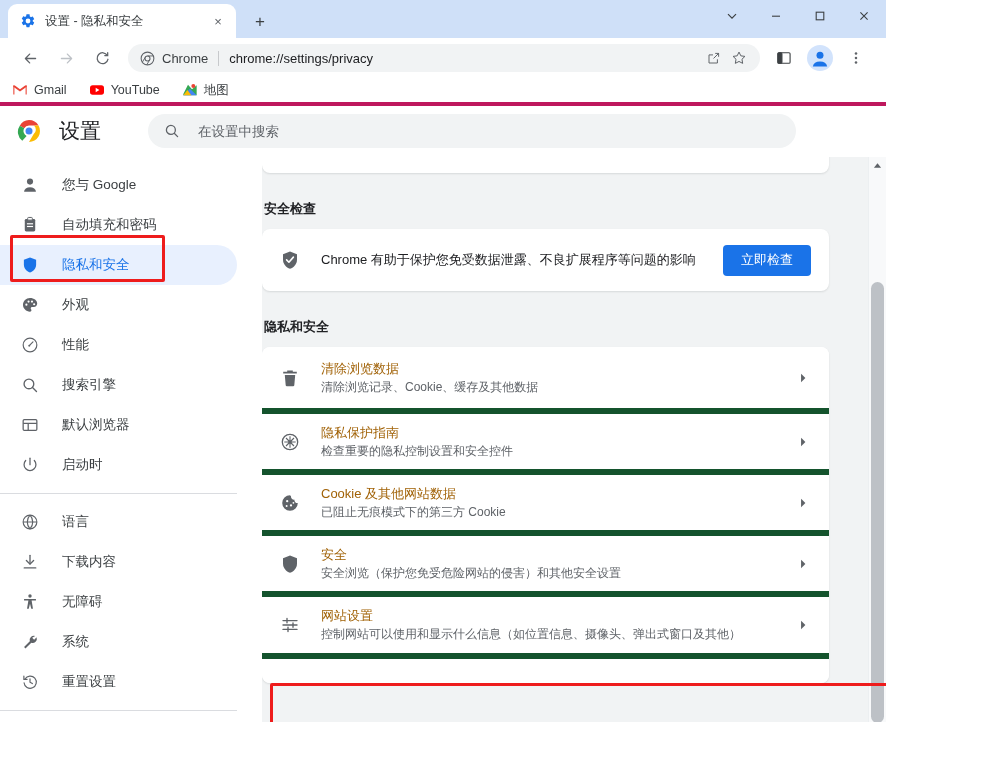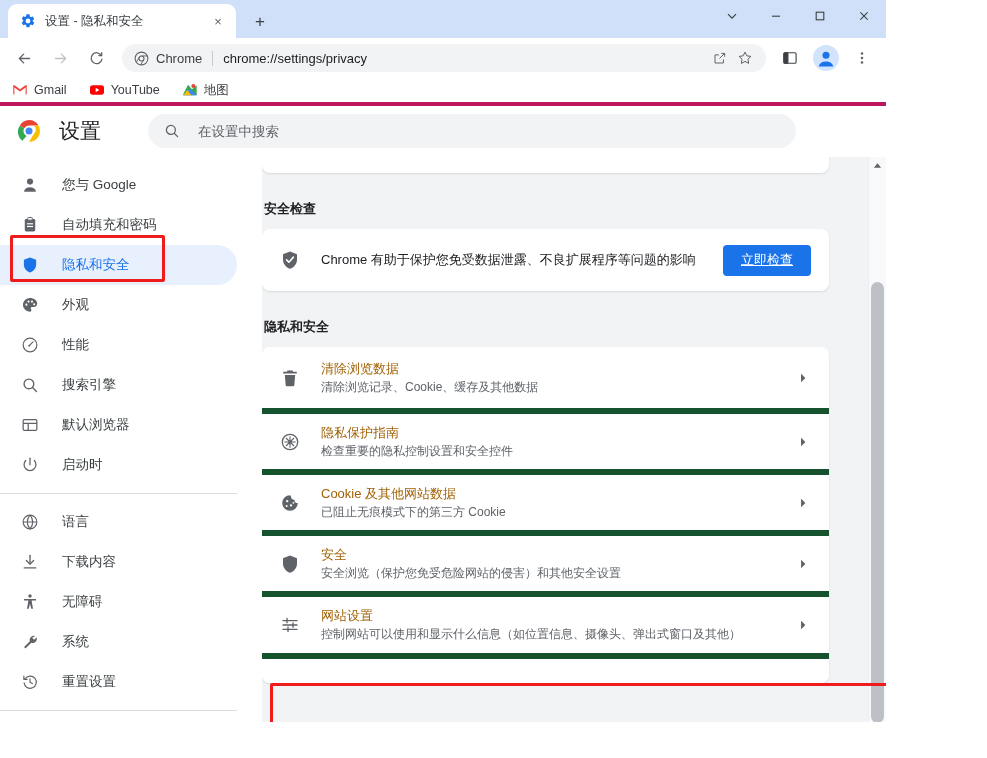--- a/index.html
+++ b/index.html
@@ -39,21 +39,21 @@
   .wincontrols{
     position:absolute;right:0;top:0;height:32px;display:flex;align-items:center;
   }
   .wc{
     width:44px;height:32px;display:flex;align-items:center;justify-content:center;
     color:#3c4043;
   }
 
   
   .toolbar{
-    height:40px;background:#fff;display:flex;align-items:center;padding:0 6px;
+    height:40px;background:#fff;display:flex;align-items:center;padding:0 12px;
     box-sizing:border-box;
   }
   .tb-btn{
     width:30px;height:30px;border-radius:50%;margin:0 3px;
     display:flex;align-items:center;justify-content:center;color:#5f6368;
     flex:0 0 30px;
   }
   .omnibox{
     flex:1;height:28px;background:#f1f3f4;border-radius:14px;
     display:flex;align-items:center;padding:0 8px 0 12px;margin:0 6px 0 8px;
@@ -134,21 +134,21 @@
   .safety-card{
     height:62px;display:flex;align-items:center;padding:0 18px;box-sizing:border-box;
   }
   .safety-ico{width:20px;height:20px;flex:0 0 20px;color:#5f6368;display:block;}
   .safety-text{flex:1;margin-left:21px;font-size:13px;color:#202124;}
   .btn-checknow{
     background:#1a73e8;color:#fff;border:0;border-radius:4px;height:31px;
     padding:0 18px;font-family:inherit;font-size:13px;
     display:flex;align-items:center;justify-content:center;
   }
-  .btn-checknow span{text-decoration:underline;}
+  .btn-checknow span{}
 
   .list-card{overflow:hidden;}
   .list-row{
     height:61px;display:flex;align-items:center;padding:0 18px;box-sizing:border-box;
     border-top:6px solid #14532d;position:relative;background:#fff;
   }
   .list-row:first-child{border-top:0;}
   .row-ico{width:20px;height:20px;flex:0 0 20px;color:#5f6368;display:block;}
   .row-texts{flex:1;margin-left:21px;min-width:0;}
   .row-title{font-size:13px;color:#a16207;line-height:17px;white-space:nowrap;}

